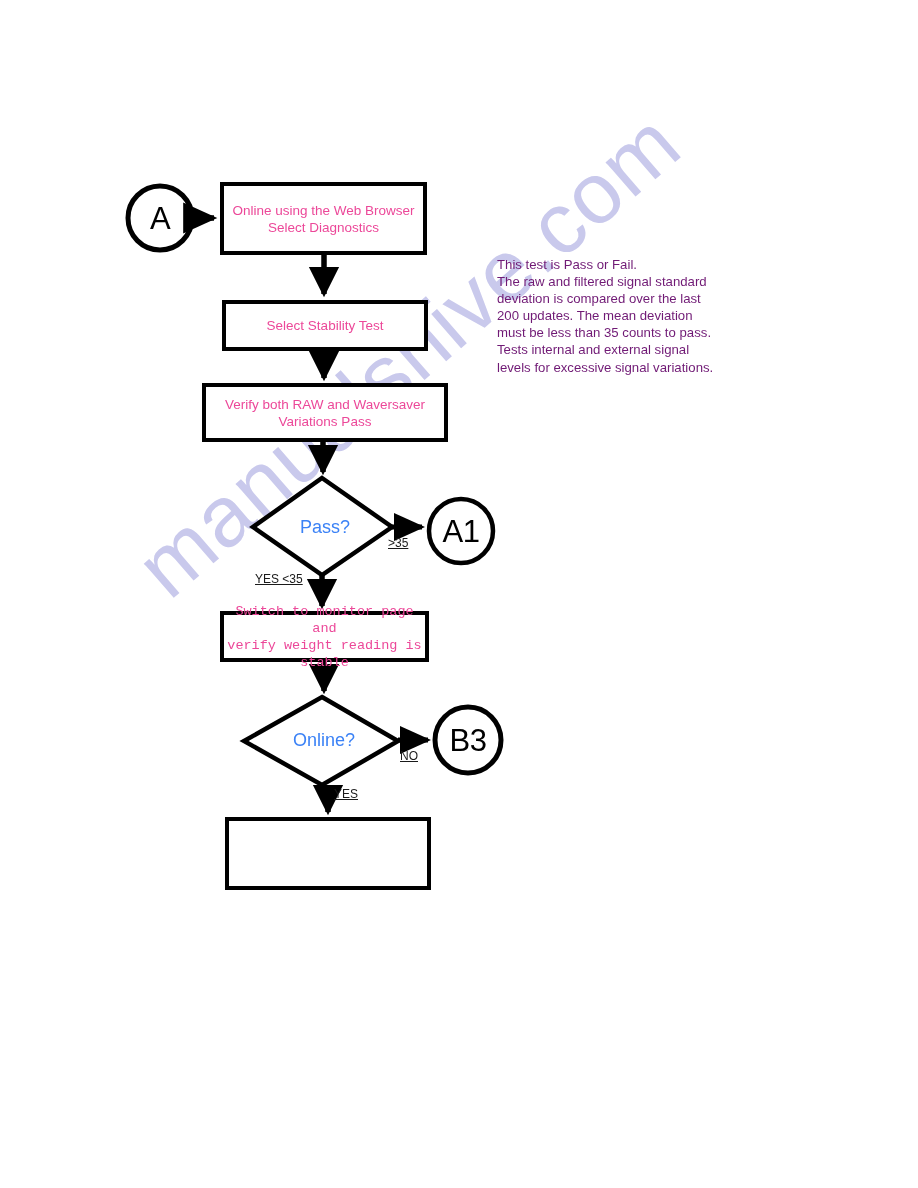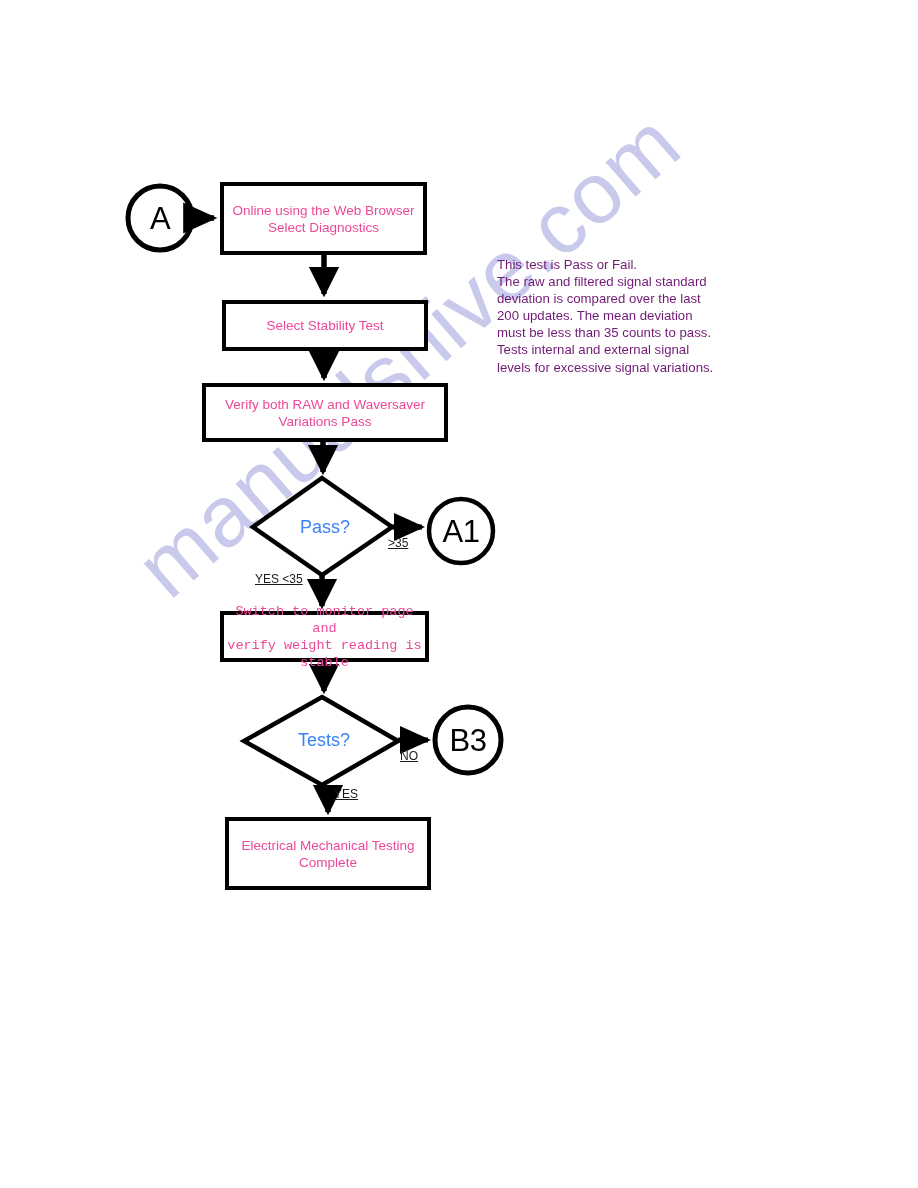--- a/index.html
+++ b/index.html
@@ -170,25 +170,23 @@
   <div class="conn-text" style="left:429px; top:509px; width:64px; height:44px;">A1</div>
   <div class="conn-text" style="left:435px; top:718px; width:66px; height:44px;">B3</div>
 
   <div class="node-text" style="left:222px; top:184px; width:203px; height:69px;">Online using the Web Browser
 Select Diagnostics</div>
   <div class="node-text" style="left:224px; top:302px; width:202px; height:47px;">Select Stability Test</div>
   <div class="node-text" style="left:204px; top:385px; width:242px; height:55px;">Verify both RAW and Waversaver
 Variations Pass</div>
   <div class="node-text" style="left:222px; top:613px; width:205px; height:47px;font-family:Liberation Mono, monospace;">Switch to monitor page and
 verify weight reading is stable</div>
-  <div class="node-text" style="left:227px; top:819px; width:202px; height:69px;">Electrical Mechanical Testing
-Complete</div>
 
   <div class="diamond-text" style="left:297px; top:520px; width:56px;">Pass?</div>
-  <div class="diamond-text" style="left:293px; top:733px; width:62px;">Tests?</div>
+  <div class="diamond-text" style="left:293px; top:733px; width:62px;">Online?</div>
 
   <div class="edge-label" style="left:388px; top:536px;">&gt;35</div>
   <div class="edge-label" style="left:255px; top:572px;">YES &lt;35</div>
   <div class="edge-label" style="left:400px; top:749px;">NO</div>
   <div class="edge-label" style="left:334px; top:787px;text-align:center;">YES</div>
 
   <div id="note-block">
     <span class="note-line">This test is Pass or Fail.</span>
     <span class="note-line">The raw and filtered signal standard</span>
     <span class="note-line">deviation is compared over the last</span>

